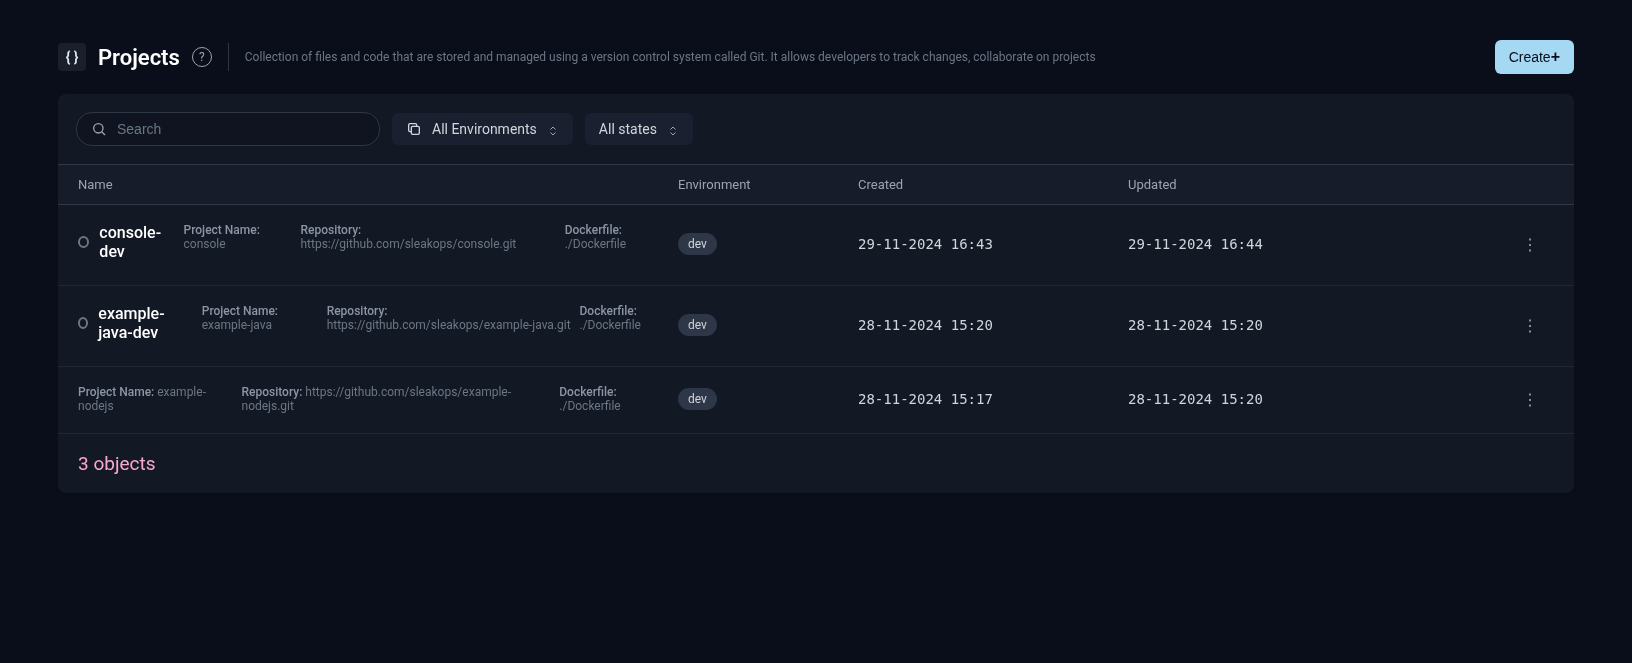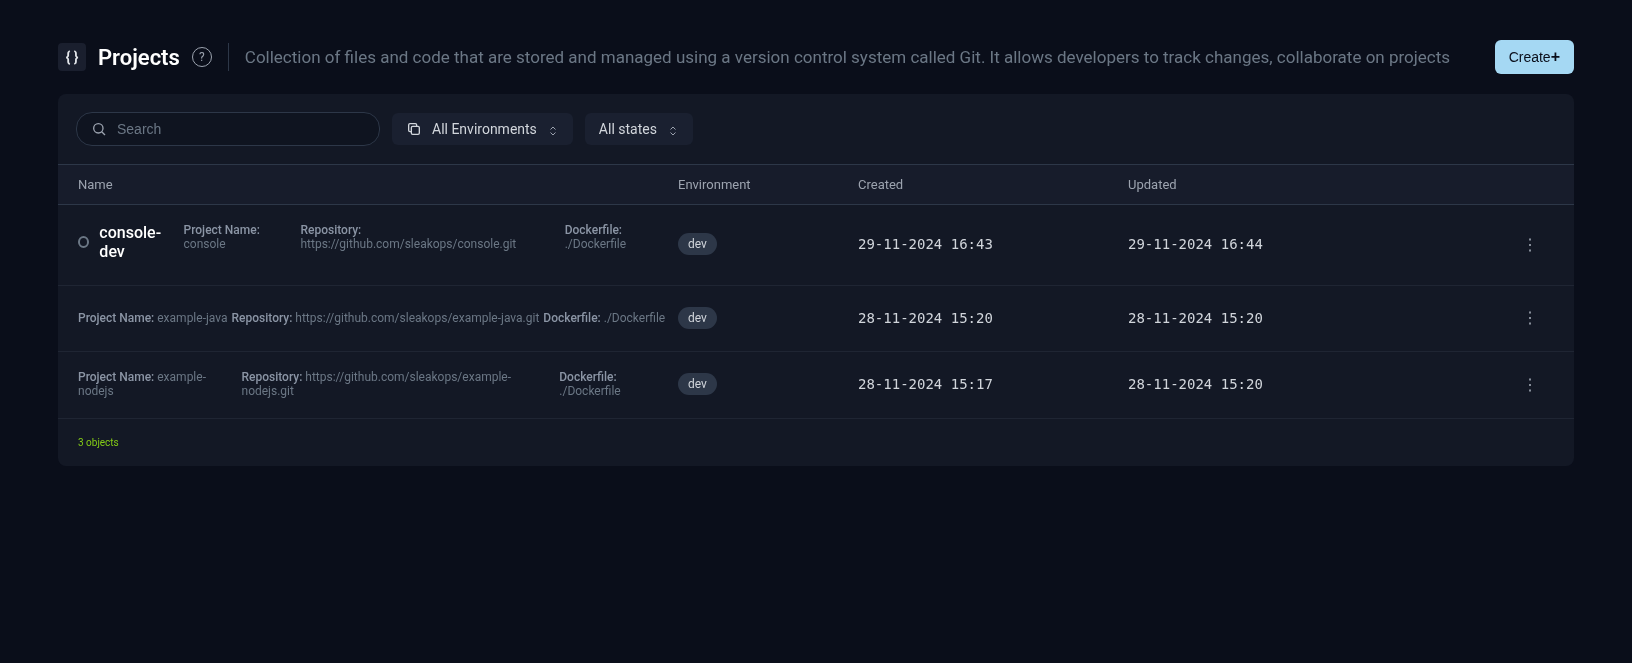--- a/index.html
+++ b/index.html
@@ -49,21 +49,21 @@
       color: #9ca3af;
     }
     .divider {
       width: 1px;
       height: 28px;
       background: #2d3748;
       margin: 0 4px;
     }
     .description {
       color: #6b7785;
-      font-size: 17px;
+      font-size: 12px;
       flex: 1;
     }
     .create-btn {
       background: #a5d8f3;
       color: #0a0e1a;
       border: none;
       padding: 8px 14px;
       border-radius: 6px;
       font-size: 14px;
       font-weight: 500;
@@ -217,22 +217,22 @@
     .more-btn {
       background: transparent;
       border: none;
       color: #9ca3af;
       cursor: pointer;
       padding: 4px 8px;
       font-size: 16px;
     }
     .table-footer {
       padding: 18px 20px;
-      color: #84cc16;
-      font-size: 10px;
+      color: #f9a8d4;
+      font-size: 19px;
     }
   </style>
 </head>
 <body>
 
 <div class="header">
   <div class="header-icon">{ }</div>
   <h1 class="page-title">Projects</h1>
   <div class="help-icon">?</div>
   <div class="divider"></div>
@@ -293,20 +293,24 @@
       <span class="env-badge">dev</span>
     </div>
     <div class="date-cell">29-11-2024 16:43</div>
     <div class="date-cell">29-11-2024 16:44</div>
     <div class="actions-cell">
       <button class="more-btn">⋮</button>
     </div>
   </div>
       <div class="table-row">
     <div class="name-cell">
+      <div class="name-title">
+        <span class="status-icon status-grey"></span>
+        <span class="project-name">example-java-dev</span>
+      </div>
       <div class="meta-line"><span class="meta-label">Project Name:</span> example-java</div>
       <div class="meta-line"><span class="meta-label">Repository:</span> https://github.com/sleakops/example-java.git</div>
       <div class="meta-line"><span class="meta-label">Dockerfile:</span> ./Dockerfile</div>
     </div>
     <div>
       <span class="env-badge">dev</span>
     </div>
     <div class="date-cell">28-11-2024 15:20</div>
     <div class="date-cell">28-11-2024 15:20</div>
     <div class="actions-cell">

